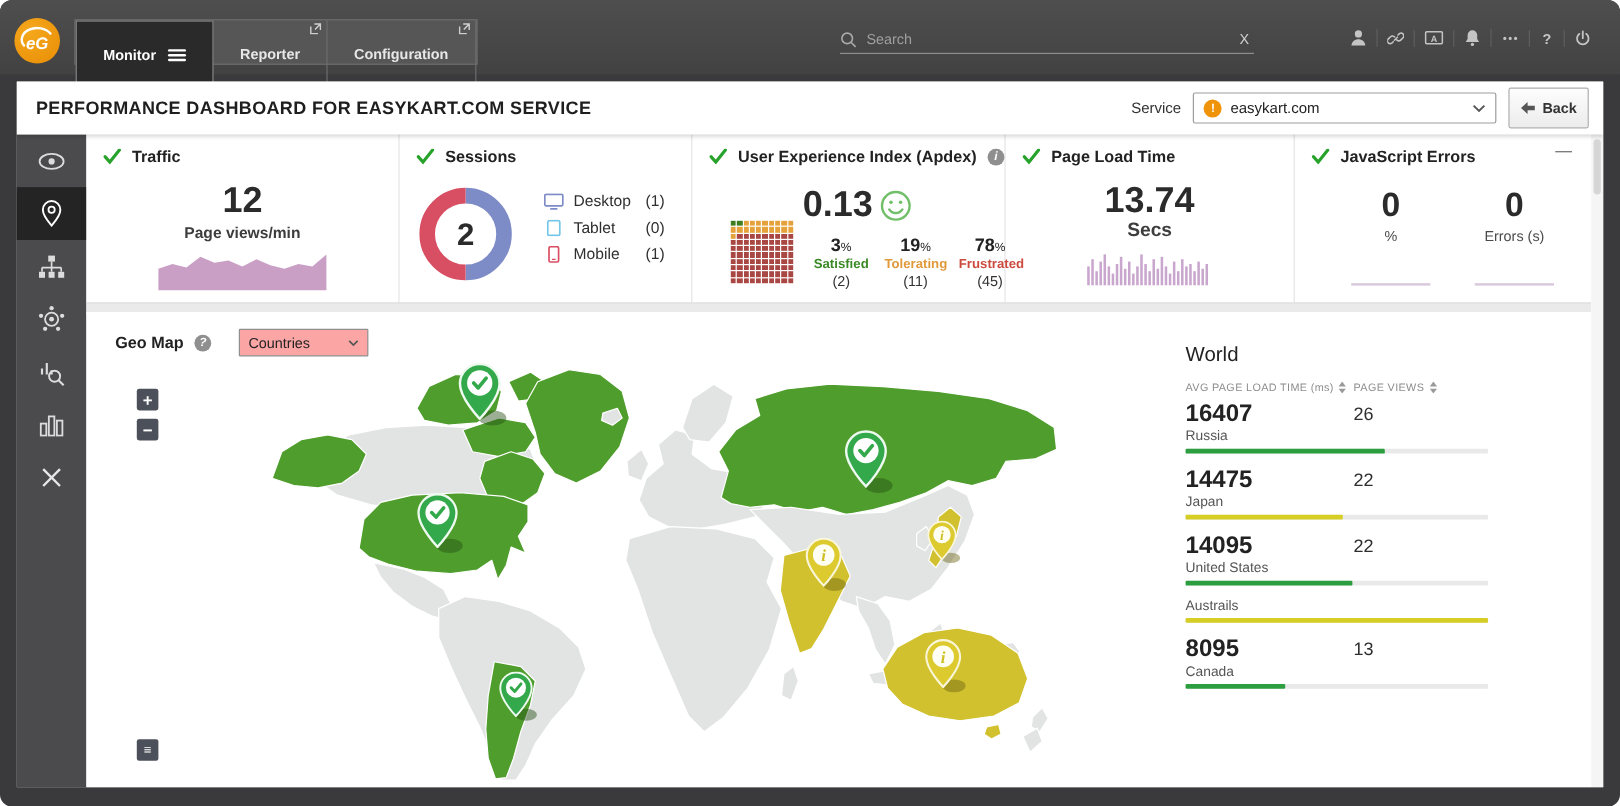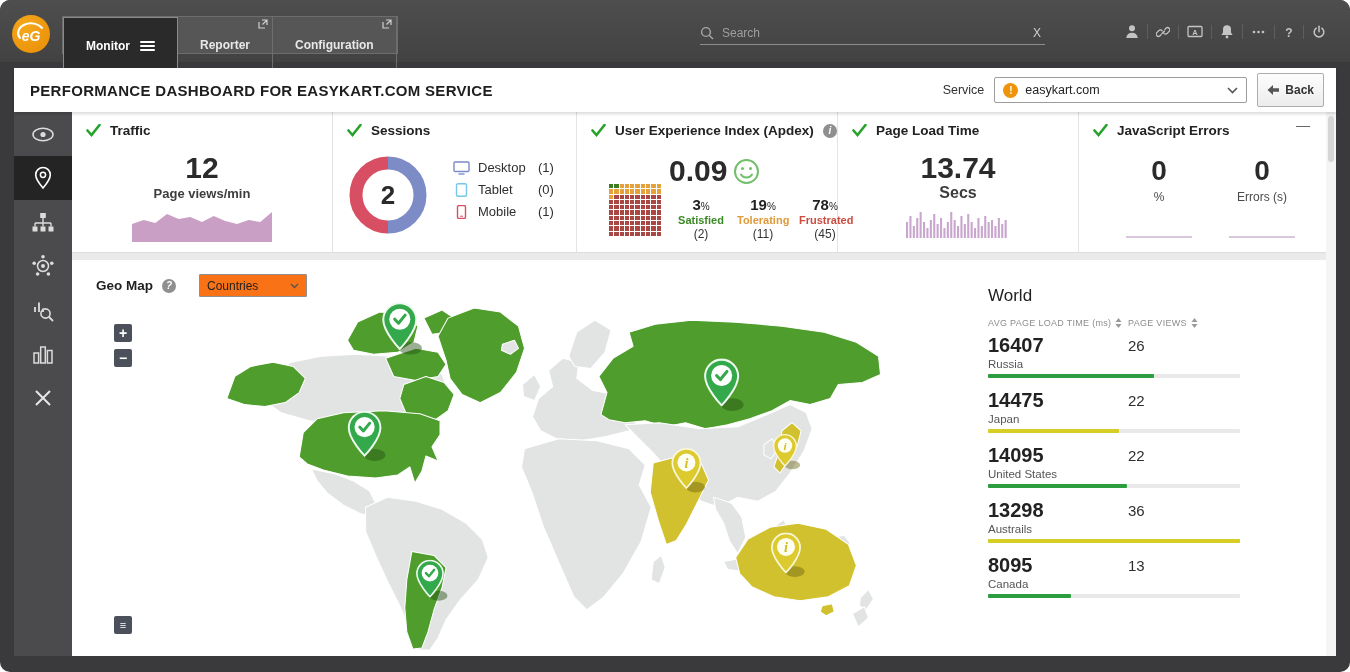--- a/index.html
+++ b/index.html
@@ -104,21 +104,21 @@
   .jse-line{position:absolute;top:124px;width:66px;height:2px;background:#d9c7dc;}
 
   .panel-gap{position:absolute;left:0;right:0;top:140px;height:8px;background:#eaeaea;
     border-top:1px solid #dedede;border-bottom:1px solid #dedede;}
 
   
   .geo{position:absolute;left:0;right:0;top:148px;bottom:0;background:#fff;}
   .geo-head{position:absolute;left:24px;top:14px;display:flex;align-items:center;gap:9px;}
   .geo-title{font-size:13.5px;font-weight:bold;color:#222;}
   .geo-select{width:92px;height:21px;border:1px solid #8f8f8f;border-radius:1px;display:flex;align-items:center;
-    font-size:12px;color:#222;padding:0 7px;gap:6px;margin-left:14px;cursor:pointer;background:#f97316;}
+    font-size:12px;color:#222;padding:0 7px;gap:6px;margin-left:14px;cursor:pointer;background:#fca5a5;}
   .geo-select .chev{margin-left:auto;}
   .map-wrap{position:absolute;left:12px;top:38px;width:880px;height:352px;}
   .zoom-btn{position:absolute;width:18px;height:18px;background:#4b505a;color:#fff;border-radius:2px;
     display:flex;align-items:center;justify-content:center;font-size:14px;font-weight:bold;cursor:pointer;line-height:1;}
   #zoom-in{left:42px;top:64px;} #zoom-out{left:42px;top:89px;}
   #map-menu{left:42px;bottom:22px;font-size:11px;letter-spacing:0;}
   .land{fill:#e2e4e3;} .green{fill:#4f9e2d;} .yellow{fill:#d2c12f;}
 
   
   .world{position:absolute;left:916px;top:0;width:252px;bottom:6px;}
@@ -476,21 +476,21 @@
                 <div class="cell c-fru"></div>
                 <div class="cell c-fru"></div>
                 <div class="cell c-fru"></div>
                 <div class="cell c-fru"></div>
                 <div class="cell c-fru"></div>
                 <div class="cell c-fru"></div>
                 <div class="cell c-fru"></div>
                 <div class="cell c-fru"></div>
               </div>
             <div class="apdex-val">
-              <span class="bigval">0.09</span>
+              <span class="bigval">0.13</span>
               <svg width="27" height="27" viewBox="0 0 27 27">
                 <circle cx="13.5" cy="13.5" r="11.5" fill="none" stroke="#72bf6a" stroke-width="2"></circle>
                 <circle cx="9.5" cy="10.5" r="1.5" fill="#72bf6a"></circle>
                   <circle cx="17.5" cy="10.5" r="1.5" fill="#72bf6a"></circle>
                 <path d="M8 16.5a6.5 6.5 0 0 0 11 0" fill="none" stroke="#72bf6a" stroke-width="2" stroke-linecap="round"></path>
               </svg>
             </div>
             <div class="apdex-segs">
               <div class="seg seg-sat">
                 <div class="pct"><span>3</span><small>%</small></div>
@@ -717,24 +717,20 @@
                   <div class="wrow-top">
                     <span class="wload">14095</span>
                     <span class="wviews">22</span>
                   </div>
                   <div class="wcountry">United States</div>
                   <div class="wtrack">
                     <div class="wfill" style="width: 55%; background: rgb(45, 158, 63);"></div>
                   </div>
                 </div>
                 <div class="wrow">
-                  <div class="wrow-top">
-                    <span class="wload">13298</span>
-                    <span class="wviews">36</span>
-                  </div>
                   <div class="wcountry">Austrails</div>
                   <div class="wtrack">
                     <div class="wfill" style="width: 100%; background: rgb(214, 206, 37);"></div>
                   </div>
                 </div>
                 <div class="wrow">
                   <div class="wrow-top">
                     <span class="wload">8095</span>
                     <span class="wviews">13</span>
                   </div>

